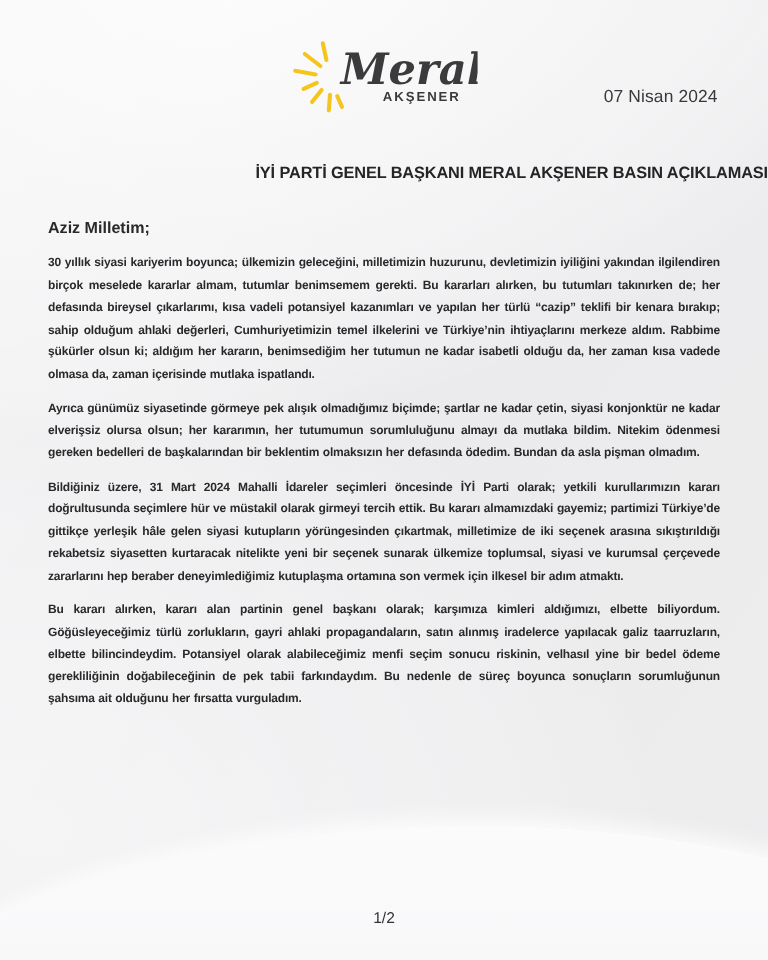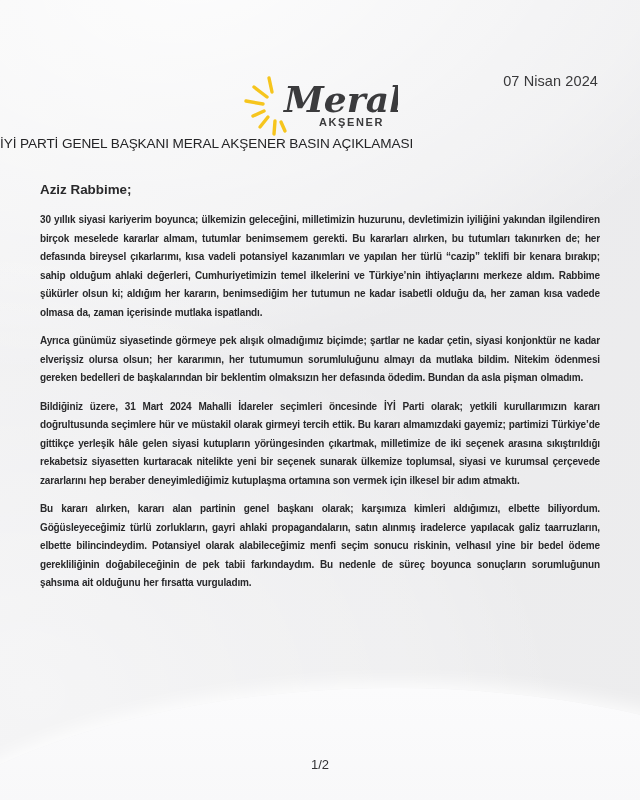--- a/index.html
+++ b/index.html
@@ -36,31 +36,31 @@
     position: absolute; left: -180px; top: 688px;
     width: 1150px; height: 560px;
     border-radius: 50%;
     background: linear-gradient(180deg, #fbfbfc 0%, #f2f2f4 60%);
     box-shadow: 0 -6px 18px rgba(255,255,255,0.8);
     pointer-events: none;
   }
   .header-logo {
     position: absolute; top: 28px; left: 50%;
     transform: translateX(-50%);
-    width: 156px; height: 66px; margin-top: 42px;
+    width: 156px; height: 66px;
   }
   .date {
     position: absolute; top: 73px; right: 42px;
     font-size: 14.5px; font-weight: 500;
     color: #39393b; letter-spacing: 0.1px;
   }
   .doc-title {
     position: absolute; top: 136px; left: 0; right: 0;
-    text-align: left;
-    font-size: 13.6px; font-weight: 400;
+    text-align: right;
+    font-size: 13.6px; font-weight: 700;
     letter-spacing: -0.1px;
     color: #252527;
   }
   .body-text {
     position: absolute; top: 182px; left: 40px; right: 40px;
   }
   .salutation {
     font-size: 13.4px; font-weight: 700;
     margin: 0 0 14px 0;
     color: #29292b;
@@ -104,21 +104,21 @@
       <text x="42" y="42" font-family="DejaVu Serif, serif" font-style="italic" font-weight="bold" font-size="36" fill="#3b3b3d">Meral</text>
       <text x="77" y="56" font-family="Liberation Sans, sans-serif" font-weight="bold" font-size="11" letter-spacing="1.6" fill="#3b3b3d">AKŞENER</text>
     </svg>
   </div>
 
   <div class="date">07 Nisan 2024</div>
 
   <div class="doc-title">İYİ PARTİ GENEL BAŞKANI MERAL AKŞENER BASIN AÇIKLAMASI</div>
 
   <div class="body-text">
-    <p class="salutation">Aziz Rabbime;</p>
+    <p class="salutation">Aziz Milletim;</p>
     <p class="body-par">30 yıllık siyasi kariyerim boyunca; ülkemizin geleceğini, milletimizin huzurunu, devletimizin iyiliğini yakından ilgilendiren birçok meselede kararlar almam, tutumlar benimsemem gerekti. Bu kararları alırken, bu tutumları takınırken de; her defasında bireysel çıkarlarımı, kısa vadeli potansiyel kazanımları ve yapılan her türlü “cazip” teklifi bir kenara bırakıp; sahip olduğum ahlaki değerleri, Cumhuriyetimizin temel ilkelerini ve Türkiye’nin ihtiyaçlarını merkeze aldım. Rabbime şükürler olsun ki; aldığım her kararın, benimsediğim her tutumun ne kadar isabetli olduğu da, her zaman kısa vadede olmasa da, zaman içerisinde mutlaka ispatlandı.</p>
     <p class="body-par">Ayrıca günümüz siyasetinde görmeye pek alışık olmadığımız biçimde; şartlar ne kadar çetin, siyasi konjonktür ne kadar elverişsiz olursa olsun; her kararımın, her tutumumun sorumluluğunu almayı da mutlaka bildim. Nitekim ödenmesi gereken bedelleri de başkalarından bir beklentim olmaksızın her defasında ödedim. Bundan da asla pişman olmadım.</p>
     <p class="body-par">Bildiğiniz üzere, 31 Mart 2024 Mahalli İdareler seçimleri öncesinde İYİ Parti olarak; yetkili kurullarımızın kararı doğrultusunda seçimlere hür ve müstakil olarak girmeyi tercih ettik. Bu kararı almamızdaki gayemiz; partimizi Türkiye’de gittikçe yerleşik hâle gelen siyasi kutupların yörüngesinden çıkartmak, milletimize de iki seçenek arasına sıkıştırıldığı rekabetsiz siyasetten kurtaracak nitelikte yeni bir seçenek sunarak ülkemize toplumsal, siyasi ve kurumsal çerçevede zararlarını hep beraber deneyimlediğimiz kutuplaşma ortamına son vermek için ilkesel bir adım atmaktı.</p>
     <p class="body-par">Bu kararı alırken, kararı alan partinin genel başkanı olarak; karşımıza kimleri aldığımızı, elbette biliyordum. Göğüsleyeceğimiz türlü zorlukların, gayri ahlaki propagandaların, satın alınmış iradelerce yapılacak galiz taarruzların, elbette bilincindeydim. Potansiyel olarak alabileceğimiz menfi seçim sonucu riskinin, velhasıl yine bir bedel ödeme gerekliliğinin doğabileceğinin de pek tabii farkındaydım. Bu nedenle de süreç boyunca sonuçların sorumluğunun şahsıma ait olduğunu her fırsatta vurguladım.</p>
   </div>
 
   <div class="page-number">1/2</div>
 
 </div>
 

